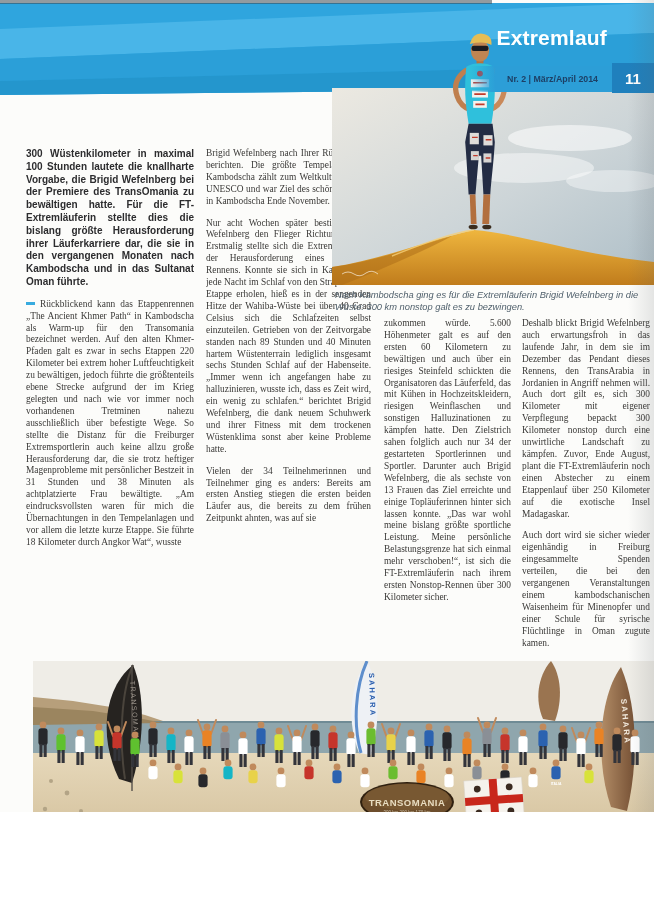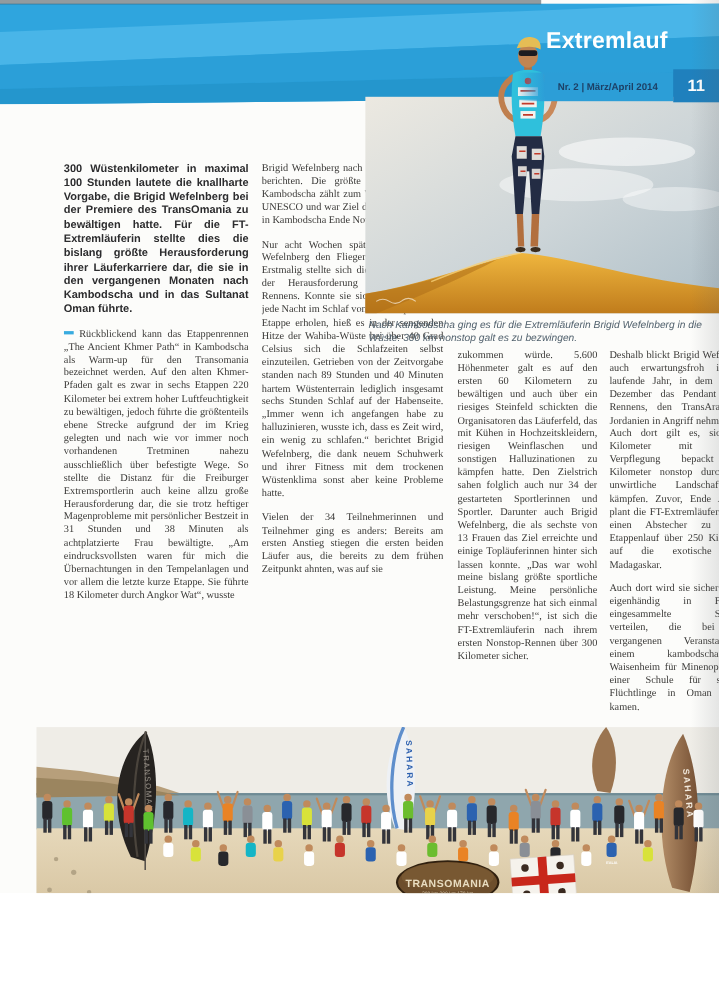--- a/index.html
+++ b/index.html
@@ -18,21 +18,21 @@
   .meta-bar span{font:bold 8.8px "Liberation Sans",sans-serif;color:#1d4066;}
   .page-num{position:absolute;left:612px;top:63px;width:42px;height:30px;z-index:4;background:#1f80bd;
           display:flex;align-items:center;justify-content:center;
           font:bold 15px "Liberation Sans",sans-serif;color:#fff;}
   .photo-desert{position:absolute;left:332px;top:26px;width:322px;height:259px;z-index:3;}
   .caption{position:absolute;font:italic 9.3px/12px "Liberation Sans",sans-serif;color:#51616d;}
   .cap1{left:335px;top:289px;width:316px;}
   .cap2{left:36px;top:849px;width:560px;}
   .title{position:absolute;left:26px;top:106px;z-index:2;
          font:bold 27px/1 "Liberation Sans",sans-serif;color:#1a9ad7;letter-spacing:-.3px;}
-  .col{position:absolute;text-align:justify;overflow:hidden;hyphens:auto;margin-left:32px;}
+  .col{position:absolute;text-align:justify;overflow:hidden;hyphens:auto;}
   .col1{left:26px;top:148px;width:168px;height:514px;}
   .col2{left:206px;top:148px;width:165px;height:514px;}
   .col3{left:384px;top:318px;width:127px;height:330px;}
   .col4{left:522px;top:318px;width:128px;height:334px;}
   .intro{font:bold 10px/12.8px "Liberation Sans",sans-serif;color:#2c2c2e;margin:0 0 10px 0;}
   .body{font:9.4px/11.9px "Liberation Serif",serif;color:#3a3937;margin:0;}
   .body + .body{margin-top:10px;}
   .dash-marker{display:inline-block;width:9px;height:2.6px;background:#38abdf;vertical-align:2px;margin-right:5px;}
   .photo-group{position:absolute;left:33px;top:661px;width:621px;height:184px;z-index:1;}
   svg{display:block;}

